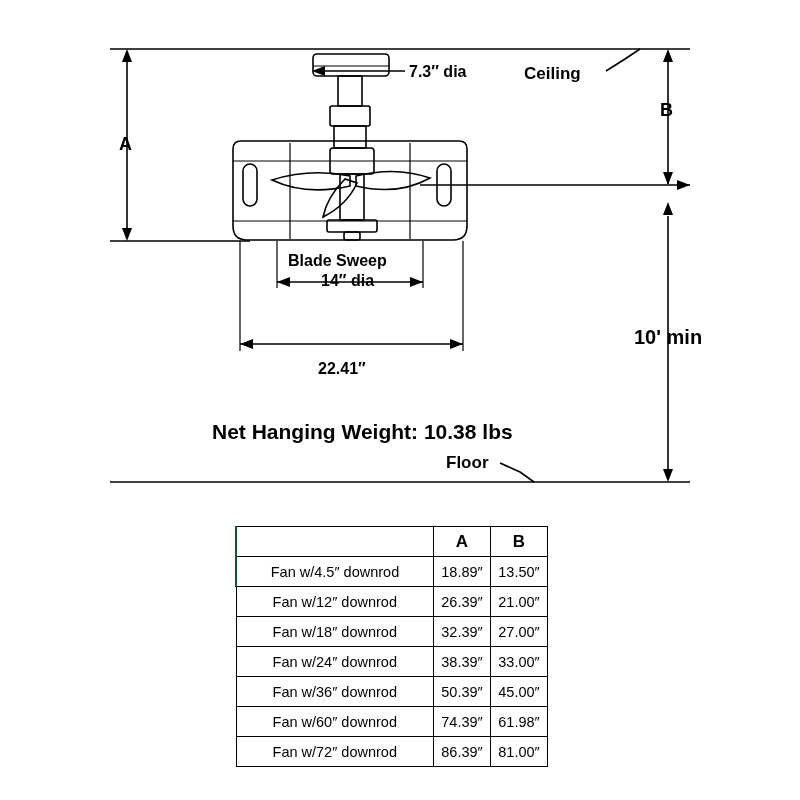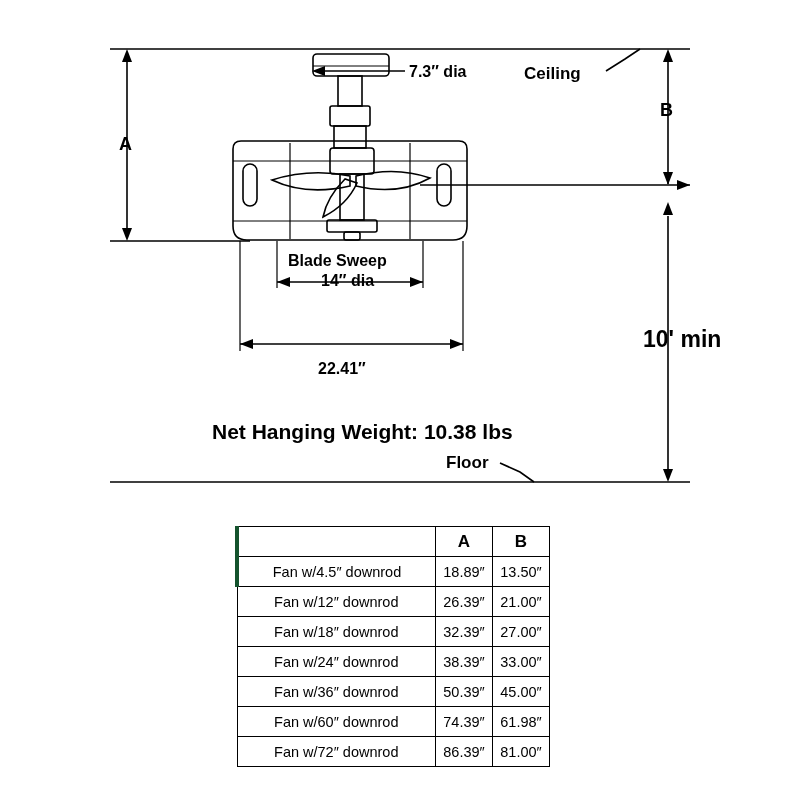--- a/index.html
+++ b/index.html
@@ -52,21 +52,21 @@
     height: 29px;
     font-weight: normal;
   }
   #spec-table th {
     font-weight: bold;
     font-size: 17px;
   }
   #spec-table .c0 { width: 196px; text-align: center; }
   #spec-table .c1 { width: 56px; }
   #spec-table .c2 { width: 56px; }
-  #spec-table tr:first-child .c0 { border-left: 4px solid #14532d; }
+  #spec-table tr:first-child .c0 { border-left: 2px solid #14532d; }
 </style>
 </head>
 <body>
 
 <div id="stage">
 
   <svg class="diagram" viewBox="0 0 800 800">
     <g stroke="#000" fill="none" stroke-width="1.6">
 
       <line x1="110" y1="33" x2="690" y2="33"></line>
@@ -157,21 +157,21 @@
 
   <div class="lbl" style="left:119px; top:118px; font-size:18px;">A</div>
 
 
   <div class="lbl" style="left:288px; top:236px; font-size:16px;">Blade Sweep</div>
 
   <div class="lbl" style="left:321px; top:256px; font-size:16px;text-align:center;">14″ dia</div>
 
   <div class="lbl" style="left:318px; top:320px; font-size:16px;margin-top:24px;">22.41″</div>
 
-  <div class="lbl" style="left:634px; top:310px; font-size:23px;margin-left:9px;">10' min</div>
+  <div class="lbl" style="left:634px; top:310px; font-size:20px;">10' min</div>
 
   <div class="lbl" style="left:212px; top:381px; font-size:21px;margin-top:23px;">Net Hanging Weight: 10.38 lbs</div>
 
   <div class="lbl" style="left:446px; top:437px; font-size:17px;">Floor</div>
 
   <table id="spec-table">
     <thead>
       <tr>
         <th class="c0"></th>
         <th class="c1">A</th>

